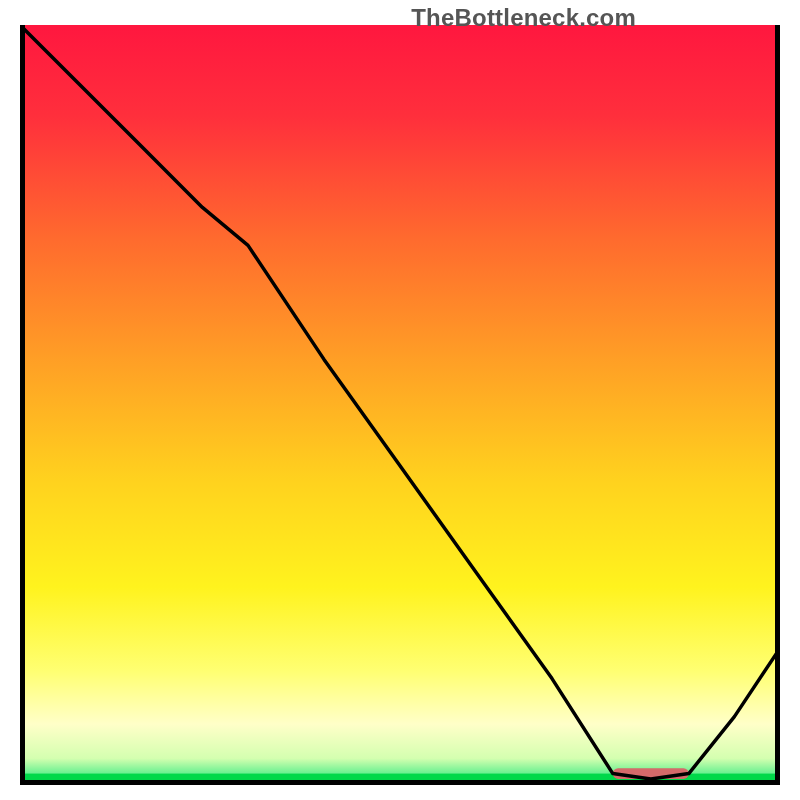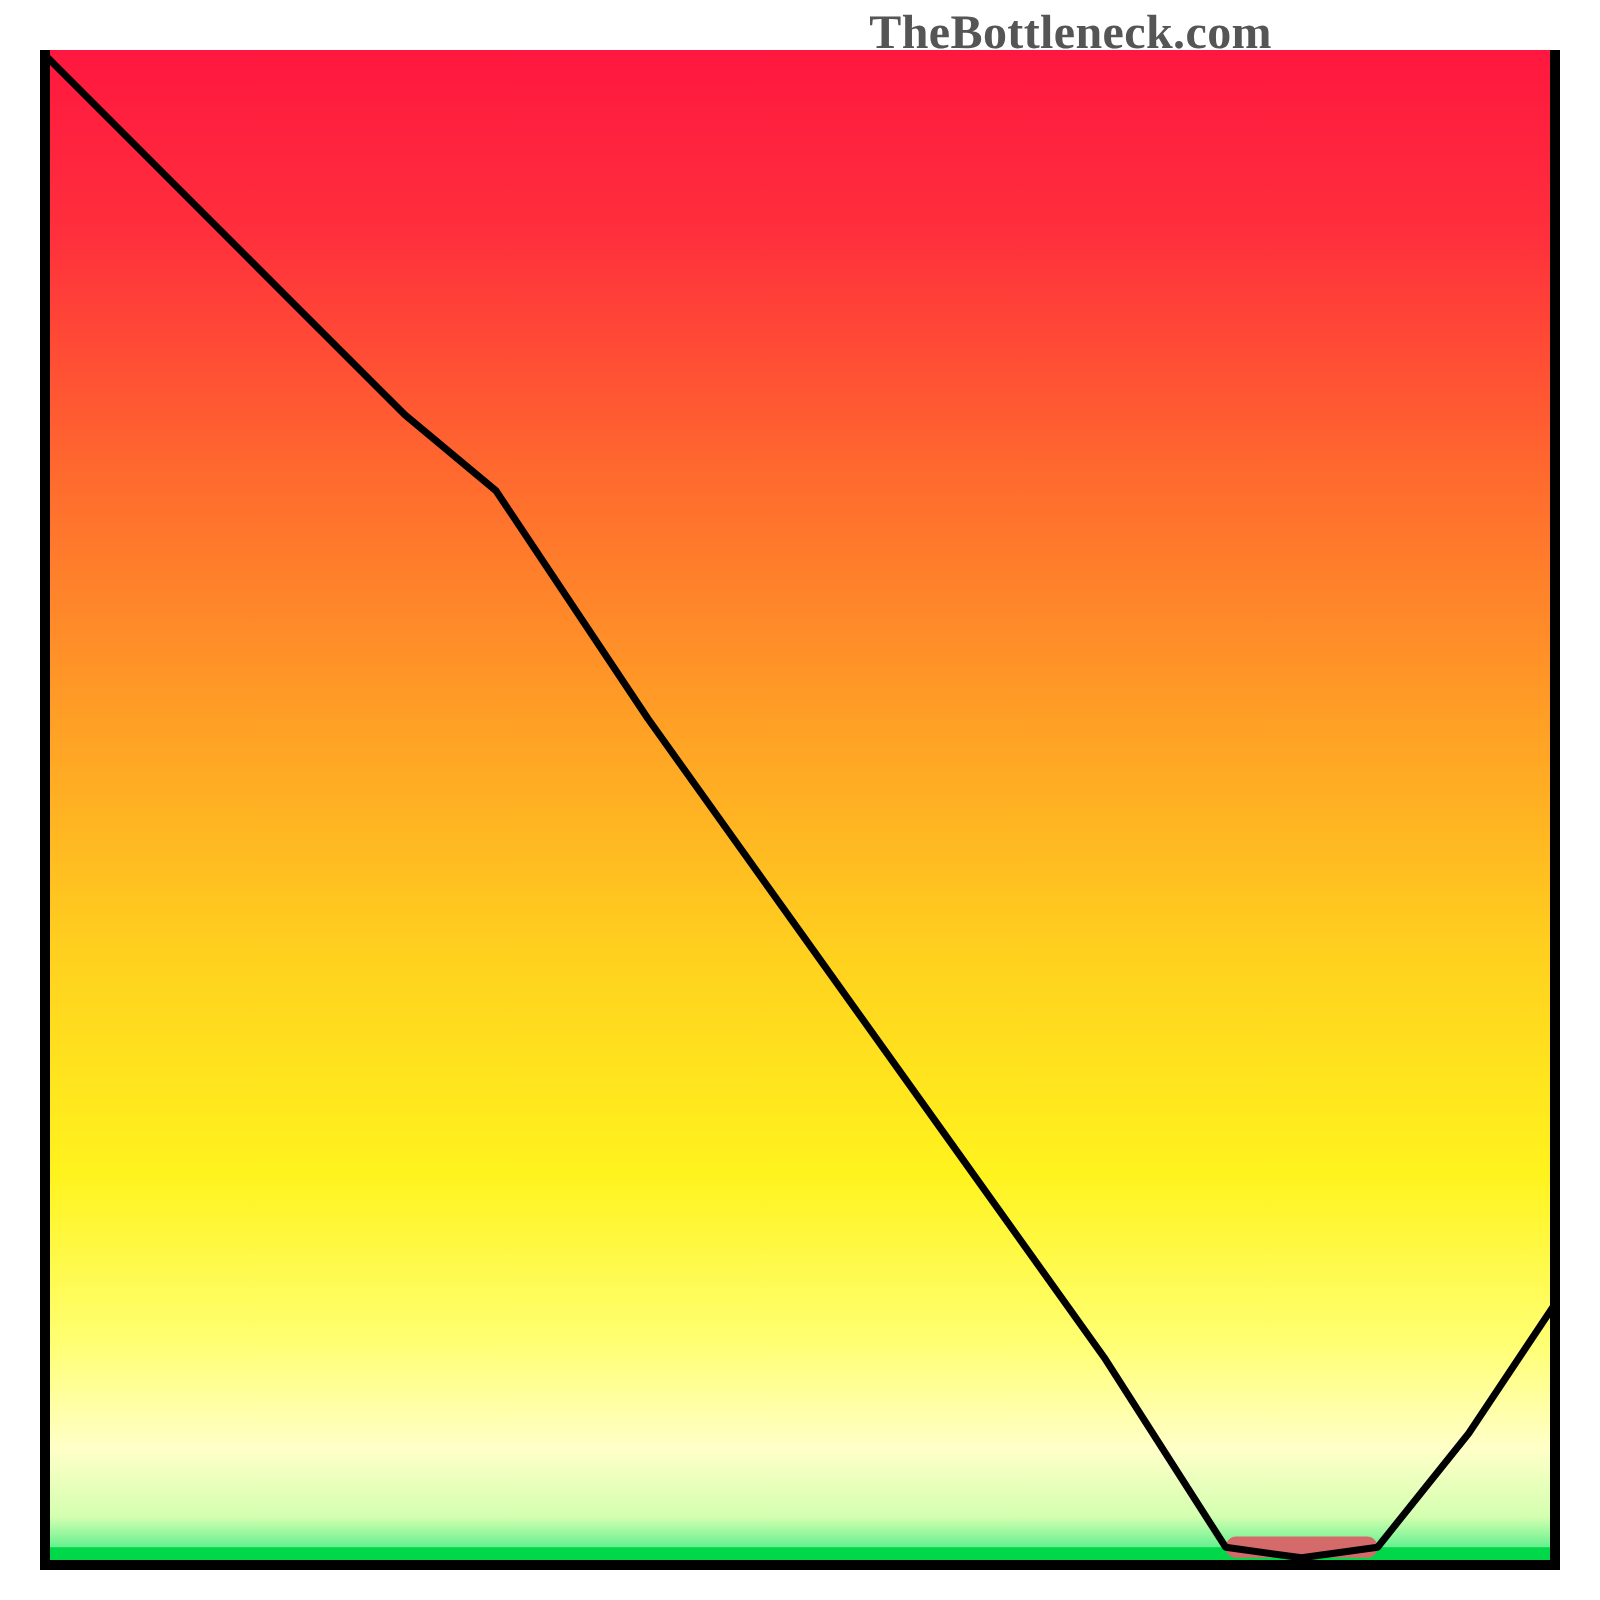--- a/index.html
+++ b/index.html
@@ -8,21 +8,20 @@
     width: 800px;
     height: 800px;
     background: #ffffff;
     overflow: hidden;
     font-family: Arial, Helvetica, sans-serif;
   }
   .container {
     position: relative;
     width: 644px;
     height: 800px;
-    font-family: Liberation Serif, serif;
   }
   .watermark {
     position: absolute;
     top: 4px;
     right: 8px;
     font-size: 24px;
     font-weight: 600;
     color: #555555;
     letter-spacing: 0.2px;
     z-index: 5;

